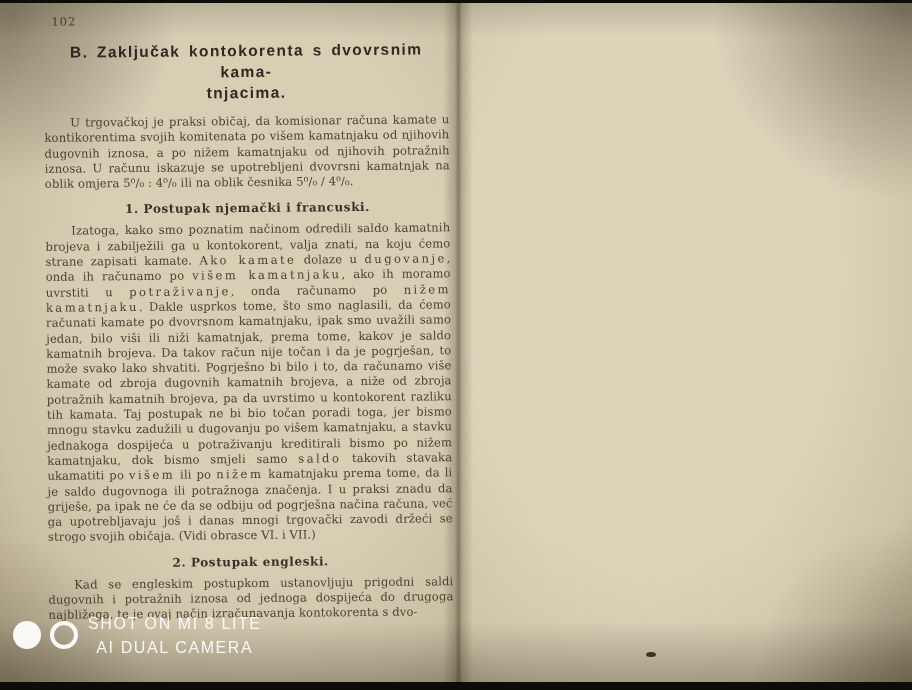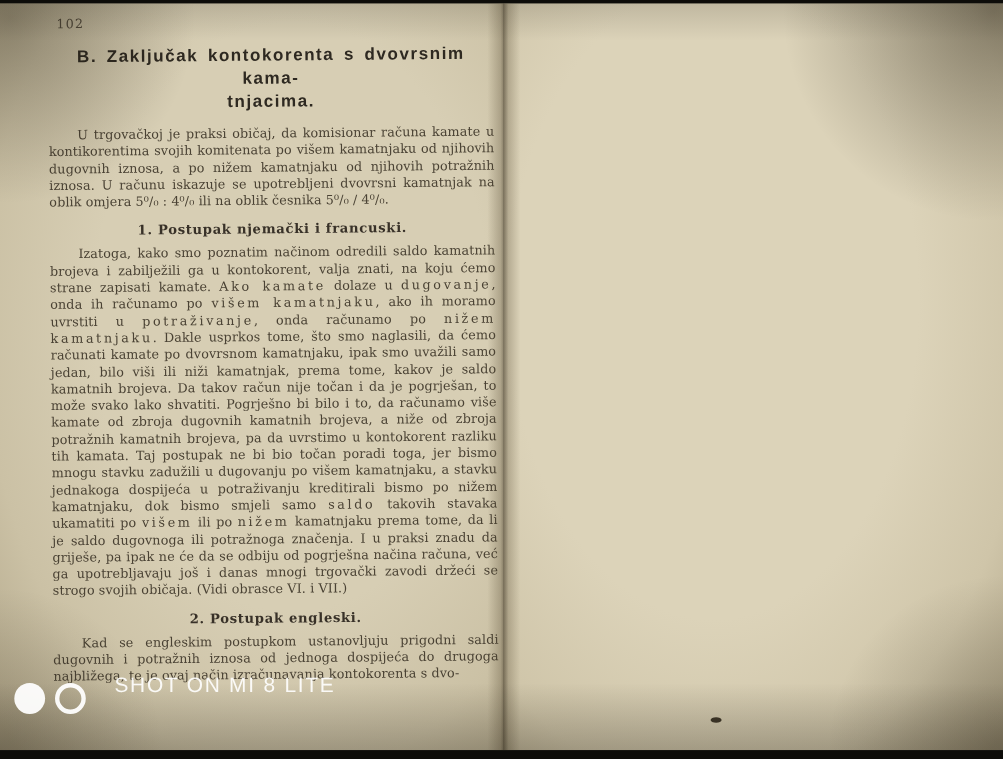--- a/index.html
+++ b/index.html
@@ -79,23 +79,23 @@
   .wm-filled {
     left: 13px; top: 621px; width: 28px; height: 28px;
     background: rgba(255,255,255,0.94);
   }
   .wm-ring {
     left: 50px; top: 621px; width: 28px; height: 28px;
     border: 4.5px solid rgba(255,255,255,0.94);
     box-sizing: border-box;
   }
   .wm-text {
-    position: absolute; left: 104px; top: 612px;
+    position: absolute; left: 88px; top: 612px;
     font-family: "Liberation Sans", sans-serif;
-    font-size: 19px; line-height: 24px;
+    font-size: 16px; line-height: 24px;
     letter-spacing: 1.6px; color: rgba(255,255,255,0.90);
     font-weight: 400;
     text-align: center;
   }
 </style>
 </head>
 <body>
 
 <div class="book">
 
@@ -120,14 +120,15 @@
   <span class="ink-smudge"></span>
   <div class="vignette"></div>
 
 </div>
 
 <div class="watermark">
   <span class="wm-circle wm-filled"></span>
   <span class="wm-circle wm-ring"></span>
   <div class="wm-text">
     <div>SHOT ON MI 8 LITE</div>
+    <div>AI DUAL CAMERA</div>
   </div>
 </div>
 
 </body></html>

